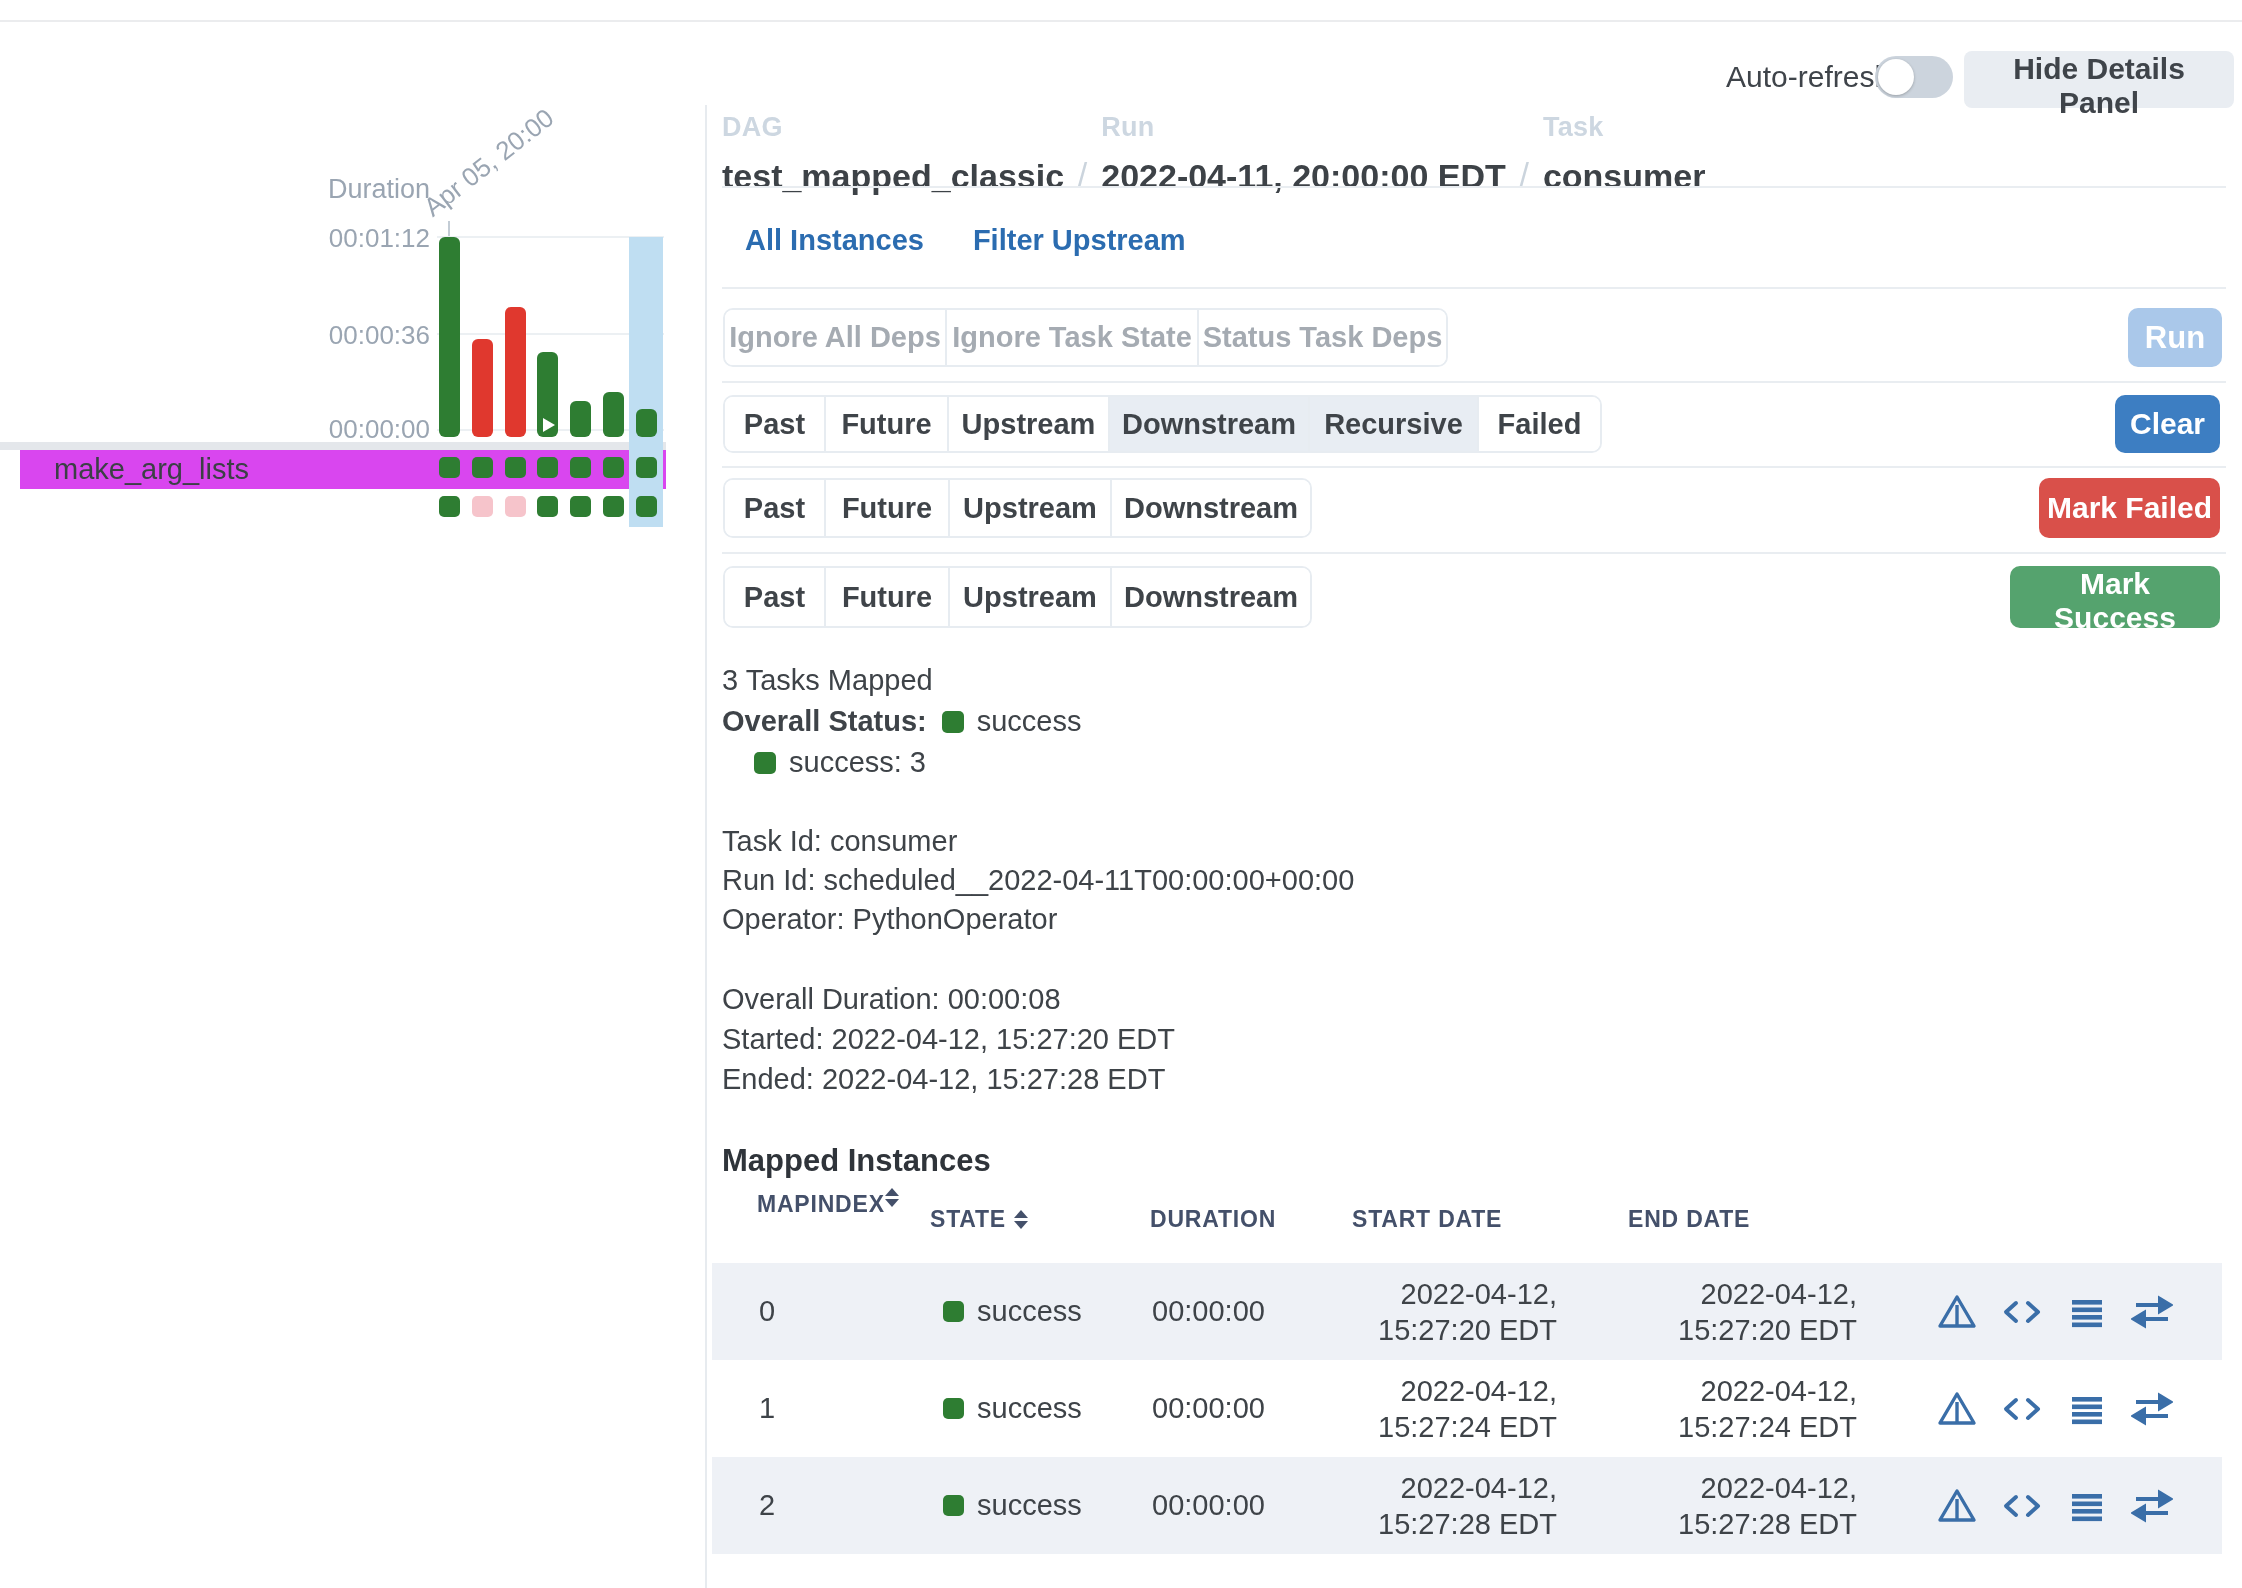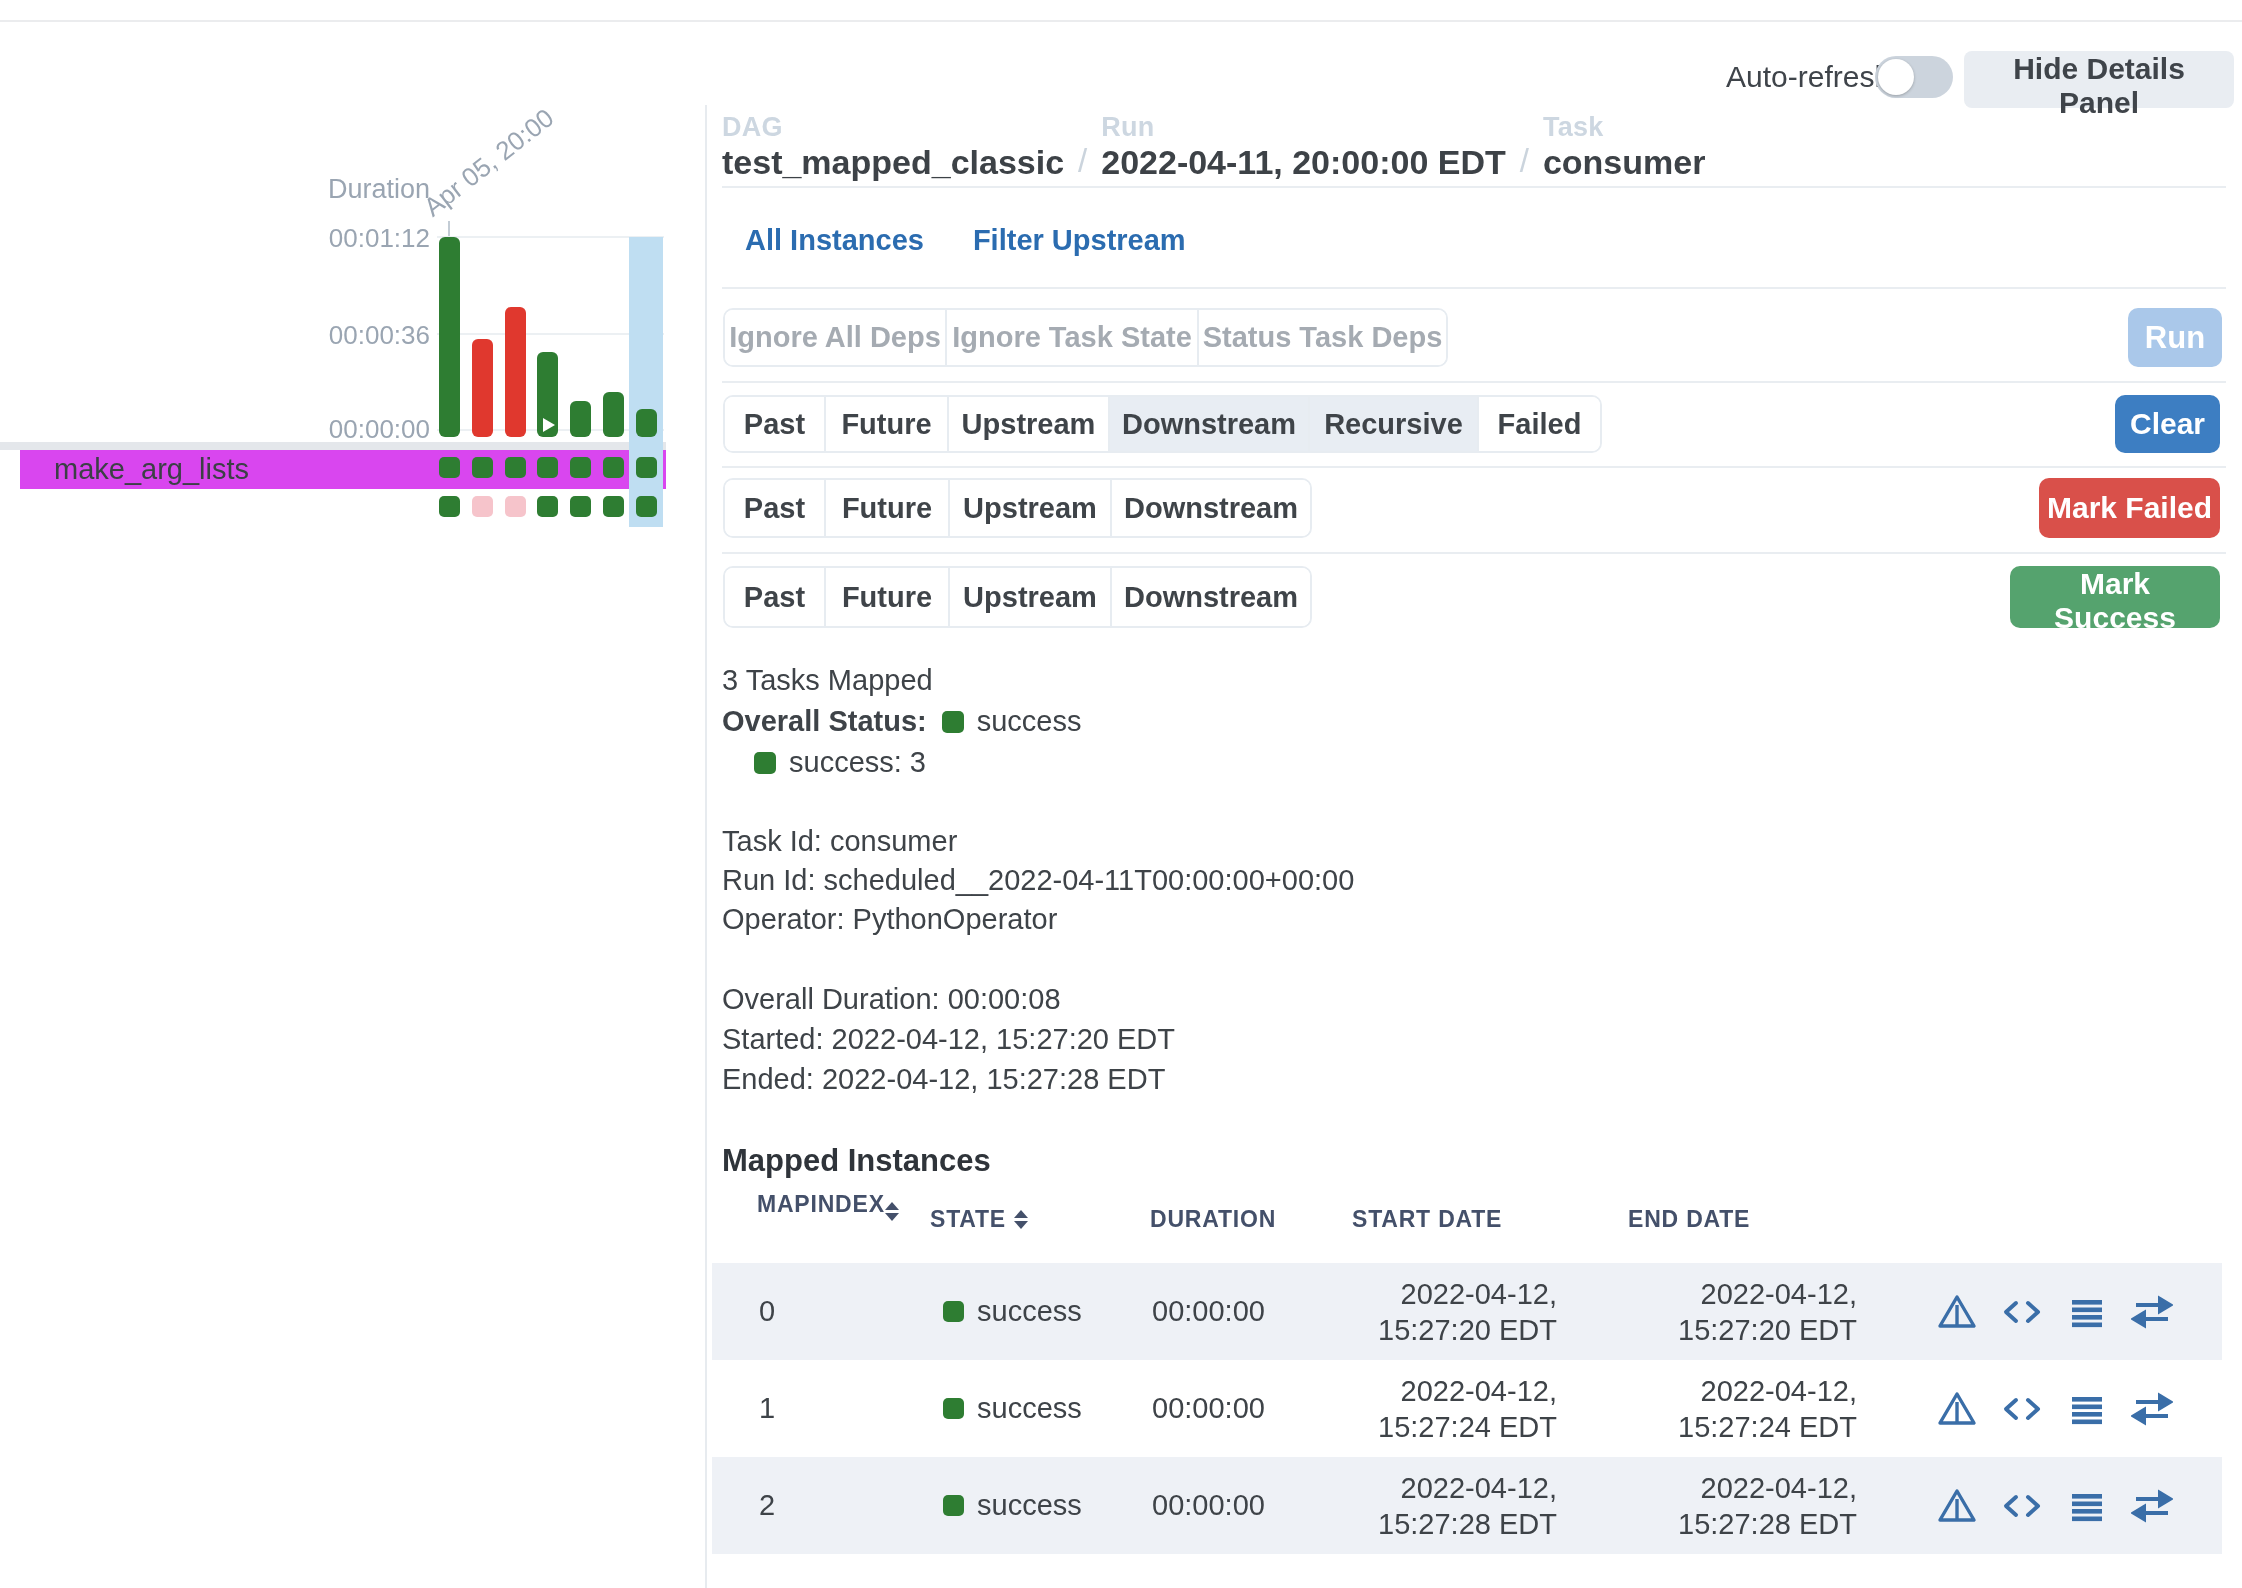--- a/index.html
+++ b/index.html
@@ -28,21 +28,21 @@
   .task-row span{margin-left:34px;}
   .bar{position:absolute;width:21px;border-radius:6px;z-index:3;}
   .runsq{position:absolute;width:21px;height:21px;border-radius:5px;z-index:3;}
   .band{position:absolute;top:237px;width:34px;height:290px;background:#bfdef2;z-index:2;}
   .play{position:absolute;width:0;height:0;border-left:12px solid #fff;border-top:7px solid transparent;border-bottom:7px solid transparent;z-index:4;}
   
   .panel-border{position:absolute;left:705px;top:105px;width:2px;height:1483px;background:#e7ebef;}
   .crumbs{position:absolute;left:722px;top:112px;display:flex;align-items:flex-end;gap:14px;}
   .crumb{display:flex;flex-direction:column;}
   .crumb .lbl{font-size:27px;font-weight:700;color:#cdd7e1;letter-spacing:.3px;}
-  .crumb .val{font-size:34px;font-weight:700;color:#3d4247;margin-top:0;cursor:pointer;}
+  .crumb .val{font-size:34px;font-weight:700;color:#3d4247;margin-top:14px;cursor:pointer;}
   .crumb-sep{font-size:33px;color:#cbd4dd;padding-bottom:2px;}
   .tabs{position:absolute;left:745px;top:224px;display:flex;gap:49px;}
   .tab{font-size:29px;font-weight:700;color:#2b6cb0;cursor:pointer;}
   .btn-group{position:absolute;display:flex;border:2px solid #e7ecf1;border-radius:10px;background:#fff;overflow:hidden;box-sizing:border-box;}
   .seg{display:flex;align-items:center;justify-content:center;font-size:29px;font-weight:700;color:#3f4449;
        border-right:2px solid #e7ecf1;box-sizing:border-box;cursor:pointer;background:#fff;}
   .seg:last-child{border-right:none;}
   .seg.active{background:#e8edf3;}
   .seg.disabled{color:#a5abb2;cursor:default;}
   .action-btn{position:absolute;border:none;border-radius:10px;color:#fff;font-family:inherit;font-weight:700;cursor:pointer;}
@@ -197,21 +197,21 @@
 
   <span class="txt" style="top:983px;">Overall Duration: 00:00:08</span>
   <span class="txt" style="top:1023px;">Started: 2022-04-12, 15:27:20 EDT</span>
   <span class="txt" style="top:1063px;">Ended: 2022-04-12, 15:27:28 EDT</span>
 
   <span class="mi-head">Mapped Instances</span>
 
   <div class="th" style="left:757px;top:1188px;">
     <span style="display:flex;flex-direction:row;line-height:33px;">
       <span>MAP</span>
-      <span style="display:flex;align-items:flex-end;gap:0;">
+      <span style="display:flex;align-items:flex-start;gap:0;">
         <span>INDEX</span>
         <span class="sort">
             <i class="up"></i>
             <i class="dn"></i>
           </span>
       </span>
     </span>
   </div>
   <div class="th" style="left:930px;top:1206px;">
     <span>STATE</span>

